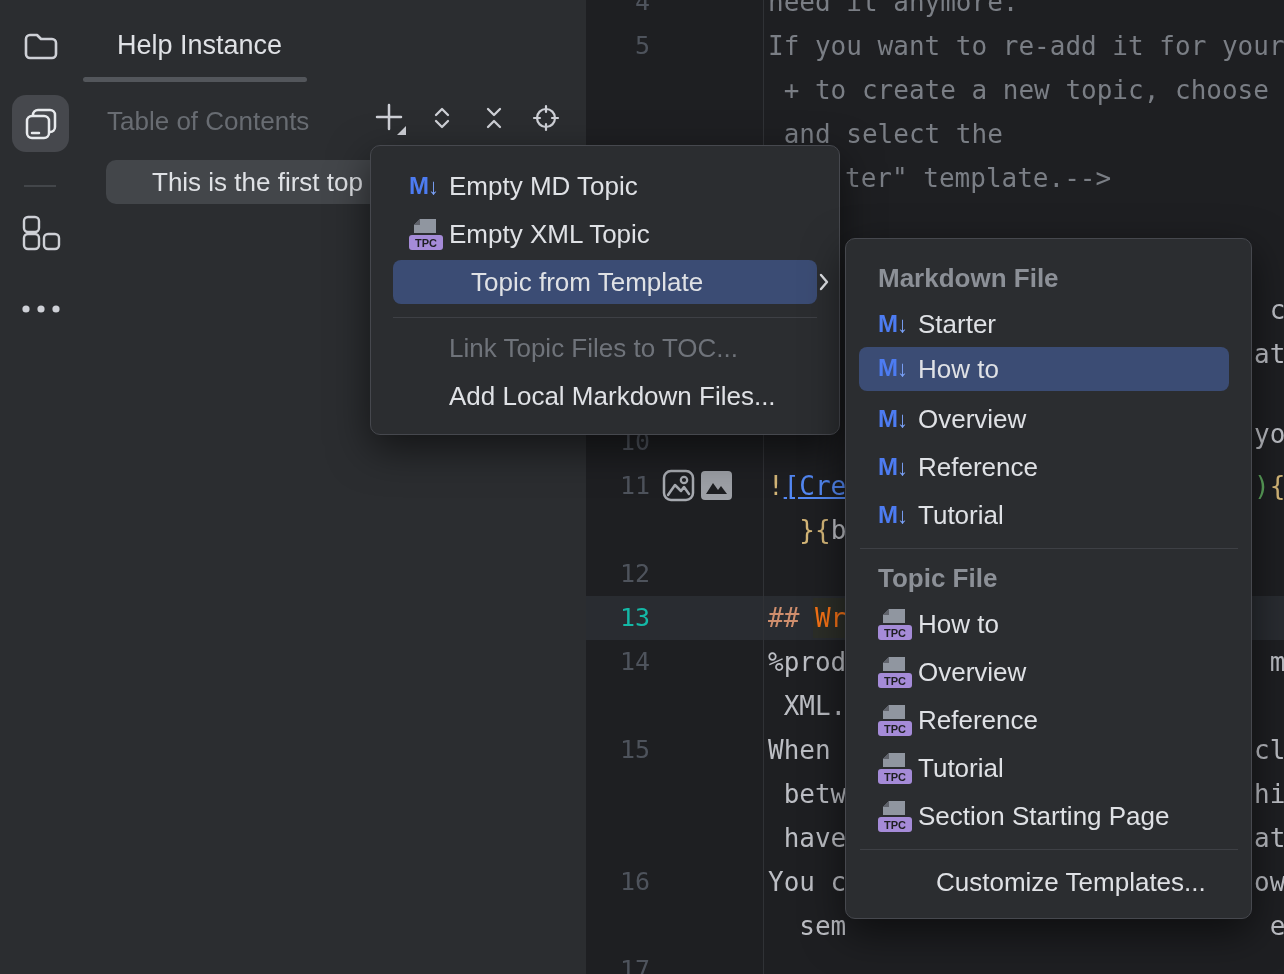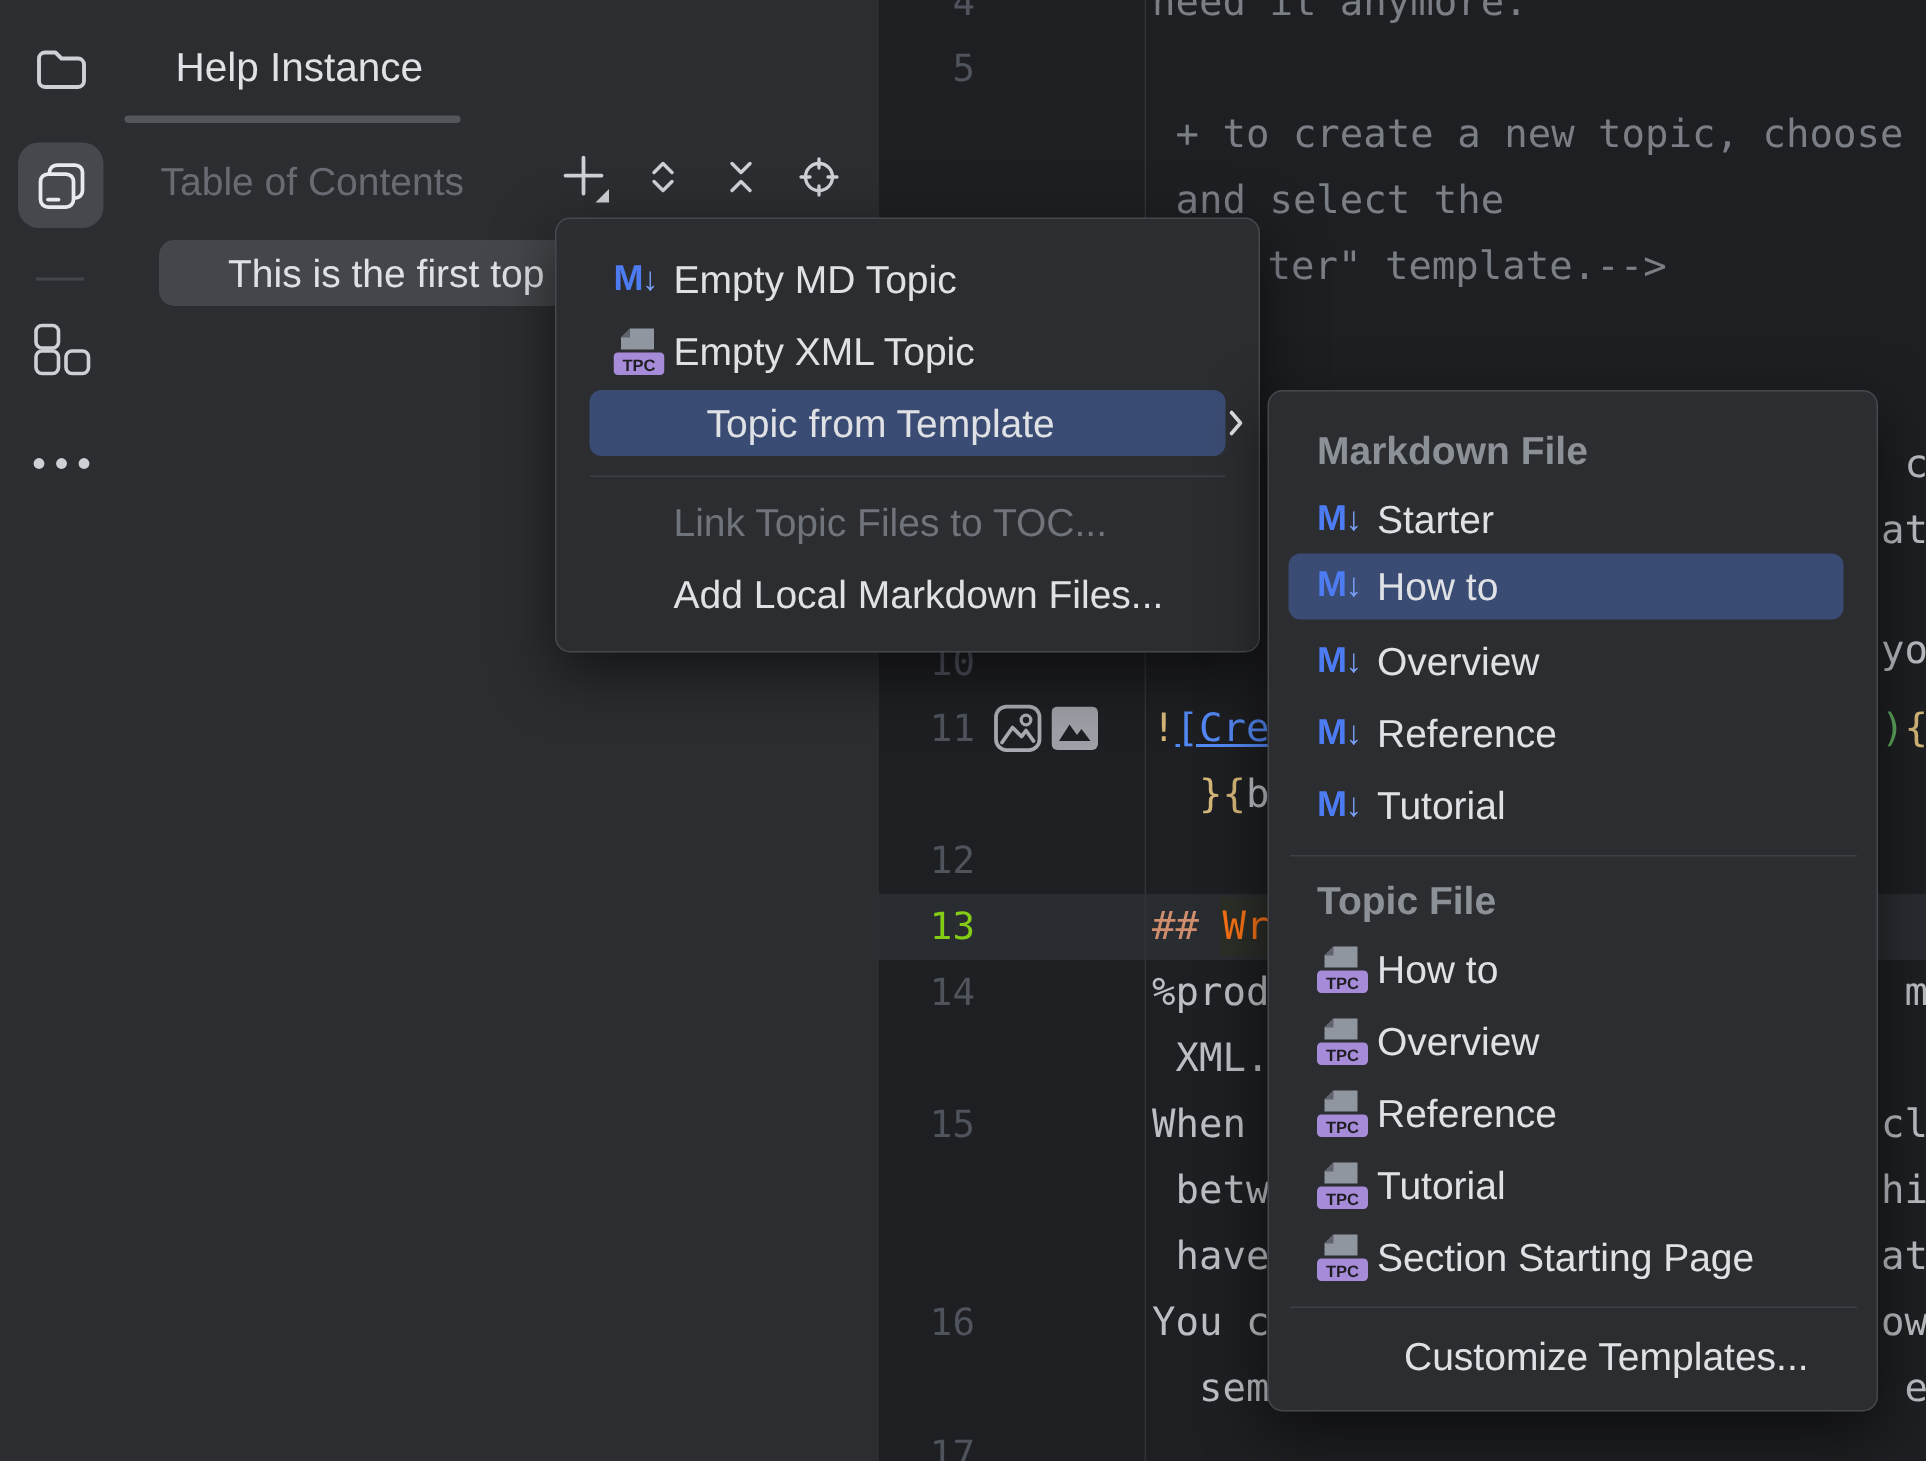--- a/index.html
+++ b/index.html
@@ -20,21 +20,21 @@
              display:flex;align-items:center;padding-left:46px;box-sizing:border-box;
              font-size:26px;color:#dfe1e5;white-space:nowrap;overflow:hidden;}
   
   #editor{left:586px;top:0;width:698px;height:974px;background:#1e1f22;overflow:hidden;}
   #caret-band{left:0;top:596px;width:698px;height:44px;background:#292c31;}
   #inject-block{left:227px;top:598px;width:34px;height:40px;background:#2c2e28;}
   #gutter-line{left:177px;top:0;width:1px;height:974px;background:#303236;}
   .crow{left:0;width:698px;height:44px;}
   .lnum{position:absolute;left:0;top:0;width:64px;height:44px;text-align:right;
         font:25px/44px "DejaVu Sans Mono",monospace;color:#4e535c;}
-  .lnum.on{color:#84cc16;}
+  .lnum.on{color:#14b8a6;}
   pre.code{position:absolute;top:0;margin:0;font:26px/44px "DejaVu Sans Mono",monospace;white-space:pre;}
   .r-cm{color:#7a7e85}.r-tx{color:#bcbec4}.r-or{color:#cf8e6d}
   .r-pu{color:#f97316;}
   .r-ln{color:#548af7;text-decoration:underline}
   .r-yw{color:#d5b778}.r-gr{color:#5faa5f}
   #fragments{left:666px;top:0;width:32px;height:974px;overflow:hidden;}
   #fragments pre.code{left:2px;}
   
   .popup{background:#2b2d30;border:1px solid #46484e;border-radius:10px;
          box-shadow:0 14px 40px rgba(0,0,0,.55);}
@@ -61,20 +61,21 @@
     <div id="caret-band" class="abs"></div>
     <div id="inject-block" class="abs"></div>
     <div id="gutter-line" class="abs"></div>
     <div id="code-rows" class="abs" style="left:0;top:0;width:698px;height:974px;">
         <div class="abs crow" style="top: -20px;">
           <div class="lnum">4</div>
           <pre class="code" style="left: 182px;"><span class="r-cm">need it anymore.</span></pre>
         </div>
         <div class="abs crow" style="top: 24px;">
           <div class="lnum">5</div>
+          <pre class="code" style="left: 182px;"><span class="r-cm">If you want to re-add it for your</span></pre>
         </div>
         <div class="abs crow" style="top: 68px;">
           <pre class="code" style="left: 182px;"><span class="r-cm"> + to create a new topic, choose </span></pre>
         </div>
         <div class="abs crow" style="top: 112px;">
           <pre class="code" style="left: 182px;"><span class="r-cm"> and select the</span></pre>
         </div>
         <div class="abs crow" style="top: 156px;">
           <pre class="code" style="left: 259px;"><span class="r-cm">ter" template.--&gt;</span></pre>
         </div>
@@ -258,21 +259,21 @@
     </div>
     <div class="abs msep" style="left:22px;top:171px;width:424px;"></div>
     <div class="abs mitem" style="top:178px;">
       <span class="labzone1 mlabel disabled">Link Topic Files to TOC...</span>
     </div>
     <div class="abs mitem" style="top:226px;">
       <span class="labzone1 mlabel">Add Local Markdown Files...</span>
     </div>
   </div>
 
-  <div class="abs popup" style="left:845px;top:260px;width:407px;height:681px;z-index:21;box-sizing:border-box;">
+  <div class="abs popup" style="left:845px;top:238px;width:407px;height:681px;z-index:21;box-sizing:border-box;">
     <div class="abs mhead" style="left:32px;top:24px;">Markdown File</div>
 
     <div class="abs mitem" style="top:61px;">
       <span class="iconzone2">
           <span class="mdicon">M<span class="ar">↓</span></span>
         </span>
       <span class="labzone2 mlabel">Starter</span>
     </div>
     <div class="abs sel" style="left:13px;top:108px;width:370px;height:44px;">
       <span class="abs" style="left:19px;top:7px;"><span class="mdicon">M<span class="ar">↓</span></span></span>

